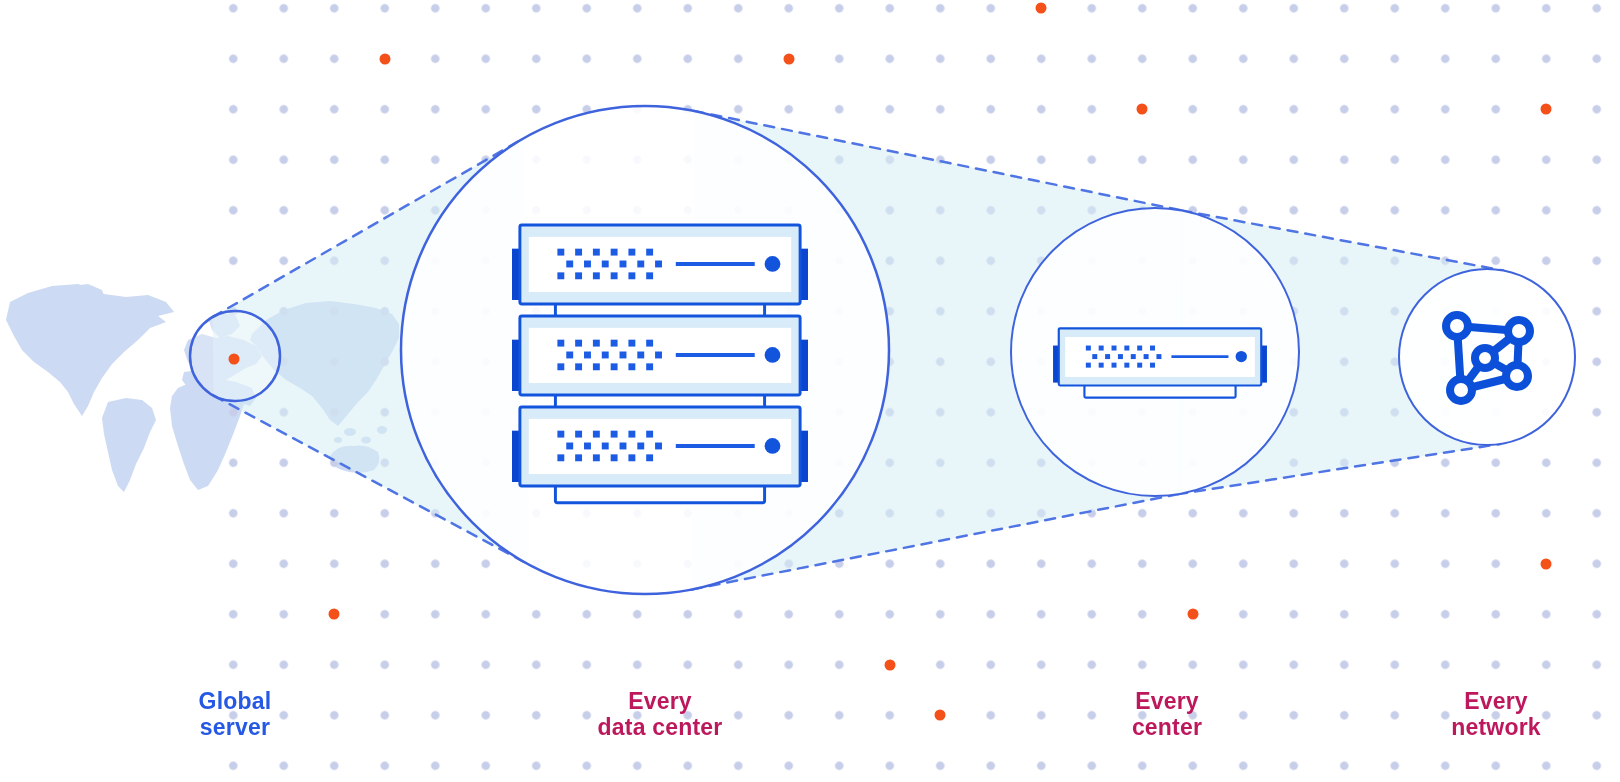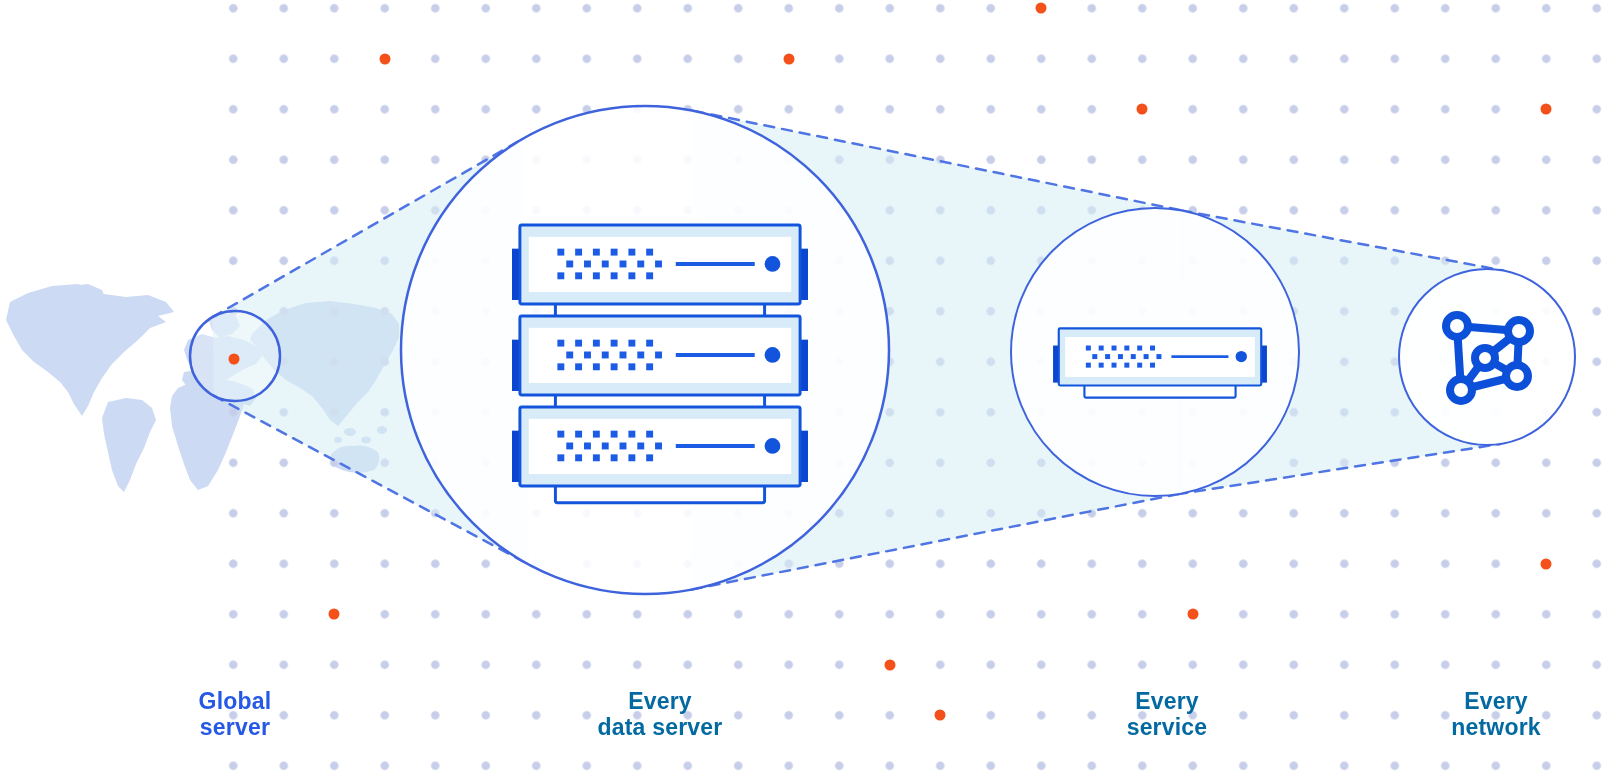--- a/index.html
+++ b/index.html
@@ -28,21 +28,21 @@
     position:absolute;width:11px;height:11px;border-radius:50%;
     background:#f4501a;transform:translate(-50%,-50%);
   }
 
   
   #diagram-layer{position:absolute;left:0;top:0;z-index:4;}
 
   
   .stage-label{
     position:absolute;width:240px;text-align:center;z-index:5;
-    font-size:23px;line-height:26px;font-weight:bold;color:#0369a1;
+    font-size:23px;line-height:26px;font-weight:bold;color:#be185d;
     letter-spacing:0.2px;
   }
   .stage-label.blue{color:#2558e4;}
 </style>
 </head>
 <body>
 
 <div id="stage">
 
   <svg id="map-layer" width="1620" height="782" viewBox="0 0 1620 782" aria-hidden="true">
@@ -182,26 +182,26 @@
     </g>
   </svg>
 
   <div class="stage-label blue" style="left:115px;top:688px;">
     <div>Global</div>
     <div>server</div>
   </div>
 
   <div class="stage-label" style="left:540px;top:688px;">
     <div>Every</div>
-    <div>data server</div>
+    <div>data center</div>
   </div>
 
   <div class="stage-label" style="left:1047px;top:688px;">
     <div>Every</div>
-    <div>service</div>
+    <div>center</div>
   </div>
 
   <div class="stage-label" style="left:1376px;top:688px;">
     <div>Every</div>
     <div>network</div>
   </div>
 
 </div>
 
 </body></html>

